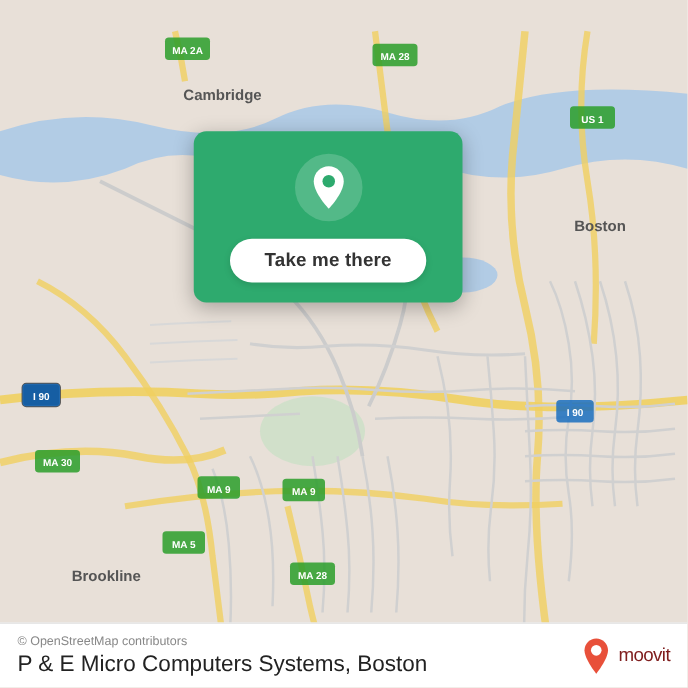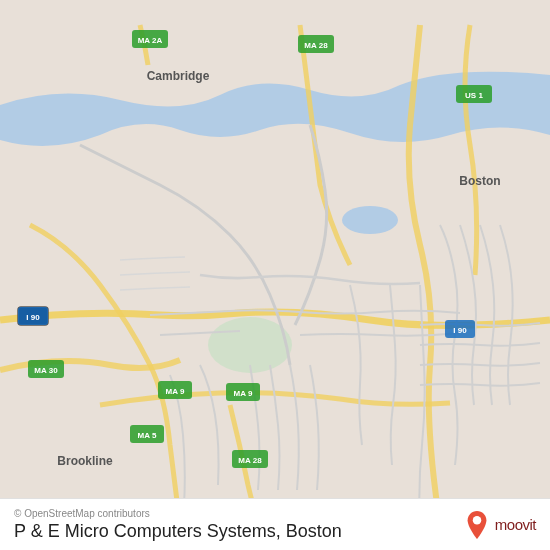--- a/index.html
+++ b/index.html
@@ -210,20 +210,29 @@
     <text x="250" y="438" text-anchor="middle" fill="white" font-size="8" font-weight="bold">MA 28</text>
 
     <rect x="445" y="295" width="30" height="18" rx="3" fill="#1a6ec0" opacity="0.85"></rect>
     <text x="460" y="308" text-anchor="middle" fill="white" font-size="8" font-weight="bold">I 90</text>
 
     <text x="178" y="55" text-anchor="middle" fill="#555" font-size="12" font-weight="600">Cambridge</text>
     <text x="480" y="160" text-anchor="middle" fill="#555" font-size="12" font-weight="600">Boston</text>
     <text x="85" y="440" text-anchor="middle" fill="#555" font-size="12" font-weight="600">Brookline</text>
   </svg>
 
+  <div id="action-card">
+    <div id="location-icon-wrapper">
+      <svg width="32" height="38" viewBox="0 0 32 38" xmlns="http://www.w3.org/2000/svg">
+        <path d="M16 2C9.37 2 4 7.37 4 14c0 9.5 12 22 12 22s12-12.5 12-22C28 7.37 22.63 2 16 2z" fill="white"></path>
+        <circle cx="16" cy="14" r="5" fill="#2eaa6e"></circle>
+      </svg>
+    </div>
+    <button id="take-me-there-btn">Take me there</button>
+  </div>
 
   <div id="footer">
     <div id="footer-left">
       <span id="osm-credit">© OpenStreetMap contributors</span>
       <span id="place-name">P &amp; E Micro Computers Systems, Boston</span>
     </div>
     <div id="moovit-logo">
       <svg id="moovit-icon" viewBox="0 0 28 34" xmlns="http://www.w3.org/2000/svg">
         <path d="M14 2C8.48 2 4 6.48 4 12c0 7.5 10 20 10 20s10-12.5 10-20C24 6.48 19.52 2 14 2z" fill="#e8503a"></path>
         <circle cx="14" cy="12" r="4.5" fill="white"></circle>

